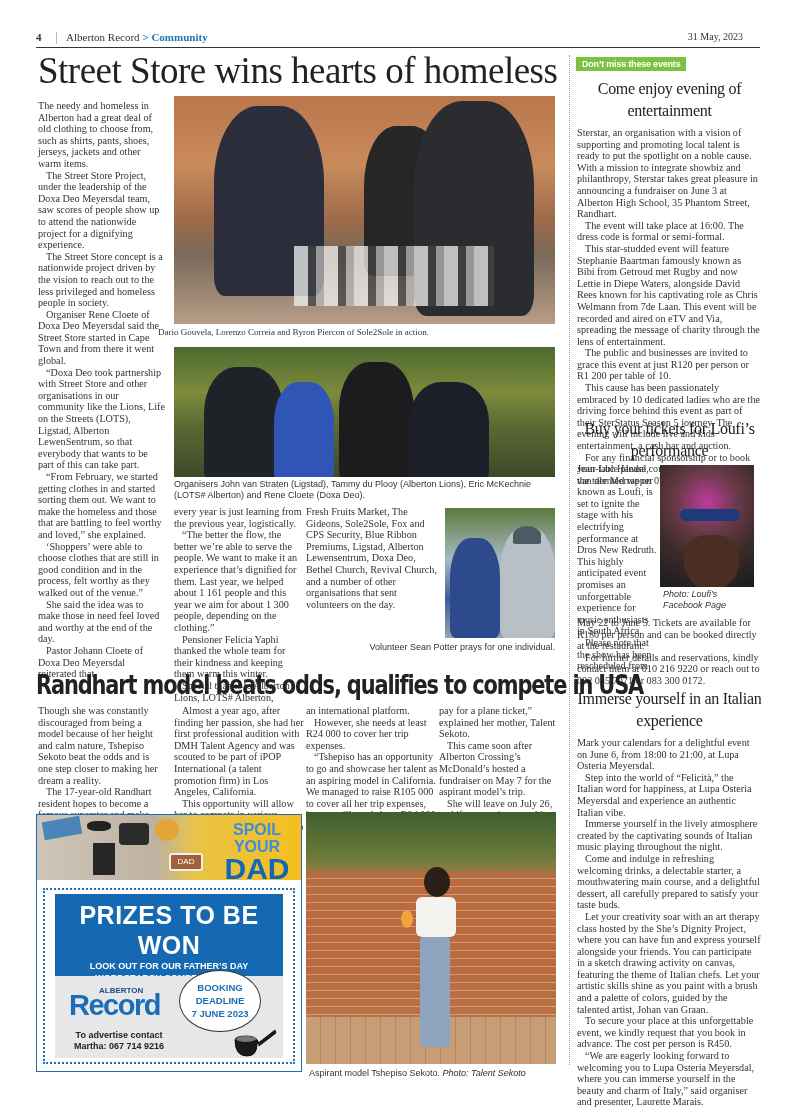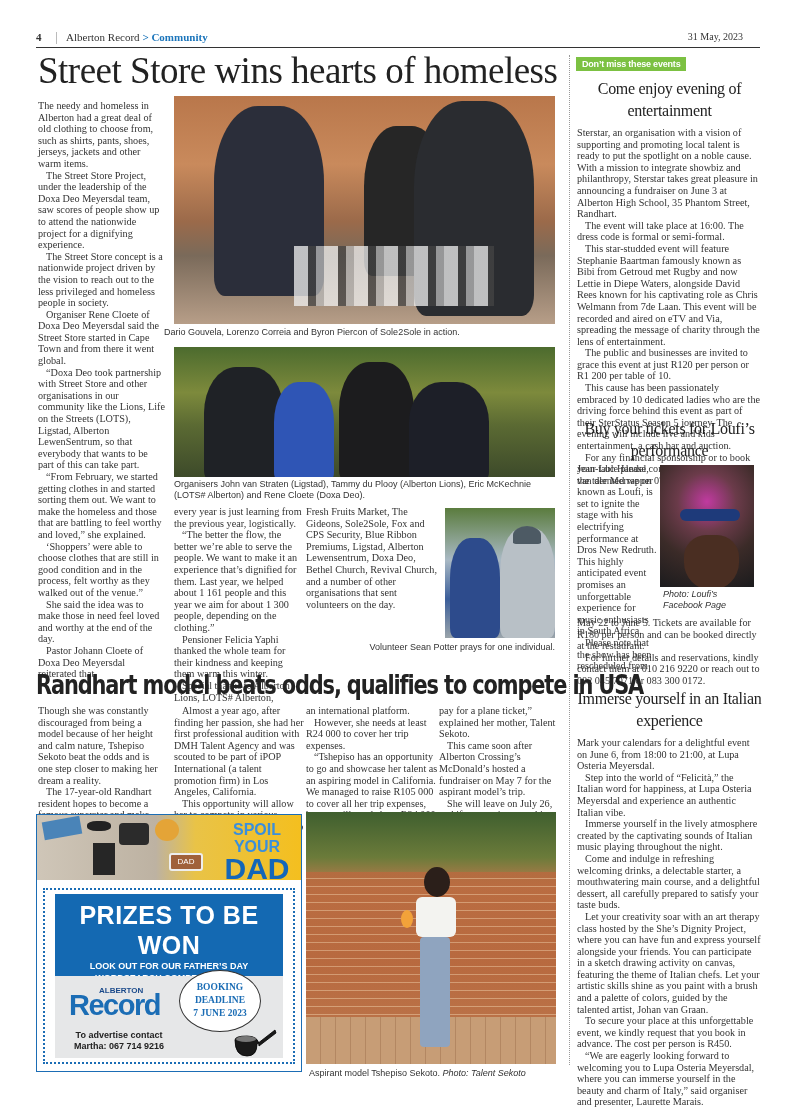--- a/index.html
+++ b/index.html
@@ -60,21 +60,21 @@
   .prizes { position: absolute; left: 10px; top: 4px; width: 228px; height: 82px; background: #1469b2; color: #fff; text-align: center;
     font-family: "Liberation Sans", sans-serif; }
   .prizes .big { font-size: 25px; font-weight: bold; line-height: 30px; margin-top: 6px; letter-spacing: 0.5px; }
   .prizes .sm { font-size: 9px; font-weight: bold; line-height: 12px; }
   .grey { position: absolute; left: 10px; top: 86px; width: 228px; height: 82px; background: #e6e7e8; }
   .logo { position: absolute; left: 14px; top: 10px; color: #1b6db5; font-family: "Liberation Sans", sans-serif; font-weight: bold; }
   .logo .al { position: absolute; left: 30px; top: 0; font-size: 8px; color: #1b4a8a; }
   .logo .rec { position: absolute; left: 0; top: 4px; font-size: 29px; letter-spacing: -1.5px; line-height: 30px; }
   .advert { position: absolute; left: 14px; top: 54px; font-family: "Liberation Sans", sans-serif; font-size: 9px; font-weight: bold; color: #222; text-align: center; line-height: 11px; width: 100px; }
   .cloud { position: absolute; left: 124px; top: -6px; width: 82px; height: 62px; background: #fff; border: 1px solid #333; border-radius: 50%;
-    font-family: Liberation Serif, serif; font-weight: bold; font-size: 9.5px; color: #1b6db5; text-align: center; line-height: 13px; padding-top: 10px; }
+    font-family: Liberation Sans, sans-serif; font-weight: bold; font-size: 9.5px; color: #1b6db5; text-align: center; line-height: 13px; padding-top: 10px; }
   .pipe { position: absolute; left: 178px; top: 52px; width: 44px; height: 30px; }
 </style>
 </head>
 <body>
 
 <div class="abs hdr">
   <span class="pg">4</span>
   <span class="sep"></span>
   <span class="pub">
     <span>Alberton Record</span>
@@ -98,21 +98,21 @@
   <p>She said the idea was to make those in need feel loved and worthy at the end of the day.</p>
   <p>Pastor Johann Cloete of Doxa Deo Meyersdal reiterated that</p>
 </div>
 
 <div class="abs photo ph1">
   <div class="fig" style="left:40px; top:10px; width:110px; height:190px; background:#2b2e3a;"></div>
   <div class="fig" style="left:190px; top:30px; width:80px; height:150px; background:#262626;"></div>
   <div class="fig" style="left:240px; top:5px; width:120px; height:215px; background:#2a2c30;"></div>
   <div style="position:absolute; left:120px; top:150px; width:200px; height:60px; background:repeating-linear-gradient(90deg,#f1f1f1 0 14px,#444 14px 22px,#bbb 22px 30px); opacity:0.75;"></div>
 </div>
-<div class="abs caption" style="left:164px; top:327px; width:381px;">Dario Gouvela, Lorenzo Correia and Byron Piercon of Sole2Sole in action.</div>
+<div class="abs caption" style="left:158px; top:327px; width:381px;font-family:Liberation Serif, serif;">Dario Gouvela, Lorenzo Correia and Byron Piercon of Sole2Sole in action.</div>
 
 <div class="abs photo ph2">
   <div class="fig" style="left:30px; top:20px; width:80px; height:115px; background:#1f2226;"></div>
   <div class="fig" style="left:100px; top:35px; width:60px; height:100px; background:#2f55b5;"></div>
   <div class="fig" style="left:165px; top:15px; width:75px; height:120px; background:#1c1c1e;"></div>
   <div class="fig" style="left:235px; top:35px; width:80px; height:100px; background:#1d1f28;"></div>
 </div>
 <div class="abs caption" style="left:174px; top:479px; width:381px;">Organisers John van Straten (Ligstad), Tammy du Plooy (Alberton Lions),  Eric McKechnie (LOTS# Alberton) and Rene Cloete (Doxa Deo).</div>
 
 <div class="abs body-text" style="left:174px; top:506px; width:130px;">

